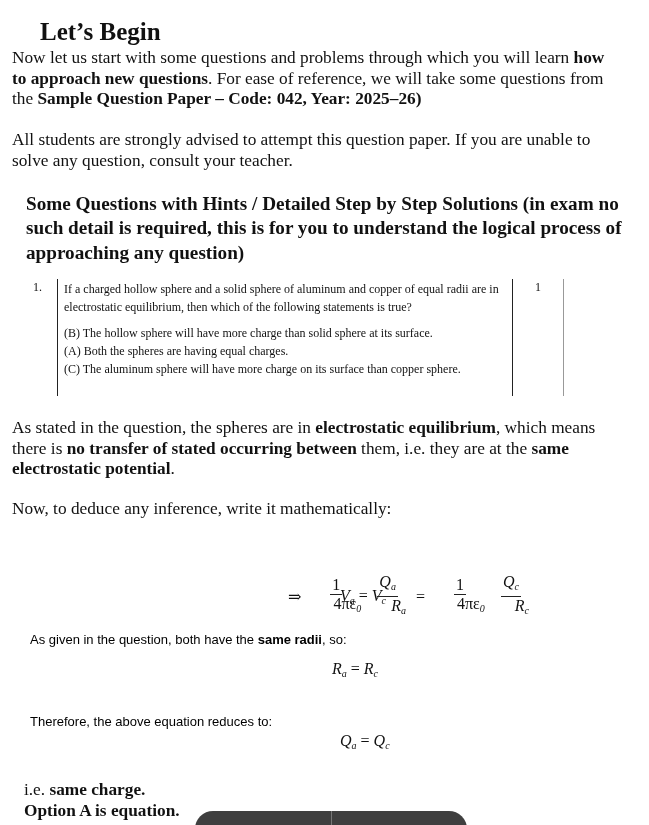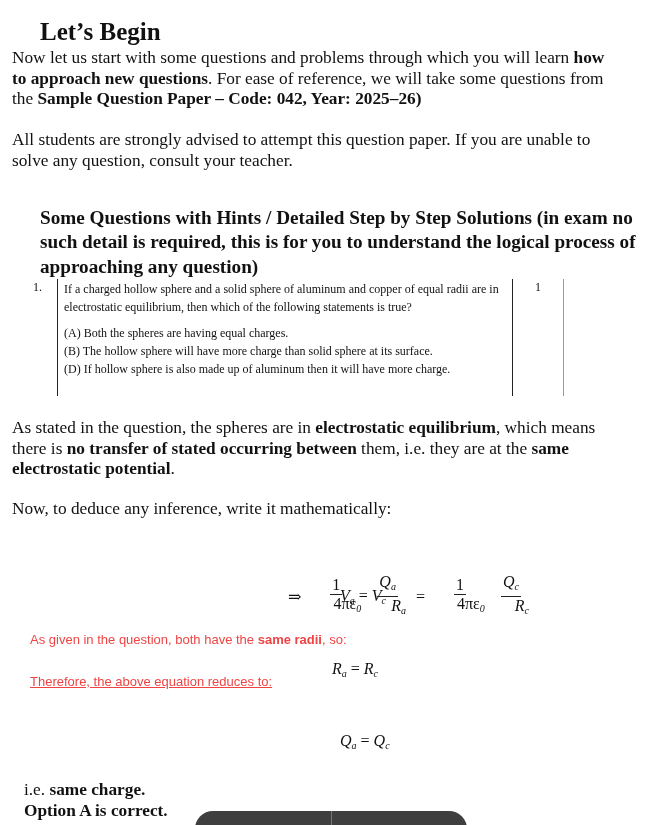--- a/index.html
+++ b/index.html
@@ -2,21 +2,21 @@
 <html><head>
 <meta charset="utf-8">
 <style>
   html, body { margin: 0; padding: 0; background: #ffffff; }
   body { width: 649px; height: 825px; overflow: hidden; position: relative; color: #111; }
   .serif { font-family: "Liberation Serif", "DejaVu Serif", serif; }
   .sans { font-family: "Liberation Sans", "DejaVu Sans", sans-serif; }
   h1.title { position: absolute; left: 24px; top: 2px; margin: 16px; font-size: 25px; font-weight: bold; }
   .para { position: absolute; left: 12px; width: 610px; font-size: 17.3px; line-height: 20.5px; margin: 0; }
   .para b { font-weight: bold; }
-  .subhead { position: absolute; left: 24px; top: 190px; width: 610px; font-size: 19.2px; line-height: 24.3px; font-weight: bold; margin: 16px; }
+  .subhead { position: absolute; left: 24px; top: 190px; width: 610px; font-size: 19.2px; line-height: 24.3px; font-weight: bold; margin: 2px; }
 
   
   .q-num { position: absolute; left: 33px; top: 280px; font-size: 12px; }
   .q-rule-left { position: absolute; left: 57px; top: 279px; width: 1px; height: 117px; background: #222; }
   .q-rule-mid { position: absolute; left: 512px; top: 279px; width: 1px; height: 117px; background: #222; }
   .q-rule-right { position: absolute; left: 563px; top: 279px; width: 1px; height: 117px; background: #999; }
   .q-text { position: absolute; left: 64px; top: 281px; width: 445px; font-size: 12px; line-height: 17.5px; }
   .q-options { position: absolute; left: 64px; top: 324px; width: 445px; font-size: 12px; line-height: 18px; }
   .q-marks { position: absolute; left: 535px; top: 280px; font-size: 12px; }
 
@@ -26,21 +26,21 @@
   .math sub { font-size: 10px; font-style: italic; vertical-align: -3px; }
   .frac { display: inline-flex; flex-direction: column; align-items: center; vertical-align: middle; margin: 0 2px; }
   .frac .num { border-bottom: 1px solid #222; padding: 0 2px; line-height: 18px; }
   .frac .den { padding: 0 2px; line-height: 18px; margin-left: 22px; }
   .eq1 { position: absolute; left: 340px; top: 547px; margin-top: 40px; }
   .eq2 { position: absolute; left: 282px; top: 573px; display: flex; align-items: center; }
   .eq2 .sym { margin: 0 6px; }
   .eq3 { position: absolute; left: 332px; top: 660px; }
   .eq4 { position: absolute; left: 340px; top: 732px; }
 
-  .sans-line { position: absolute; left: 30px; font-size: 13px; color: #ef4444; }
+  .sans-line { position: absolute; left: 30px; font-size: 13px; color: #000000; }
 
   .final1 { position: absolute; left: 24px; top: 780px; font-size: 17.3px; }
   .final2 { position: absolute; left: 24px; top: 801px; font-size: 17.3px; font-weight: bold; }
 
   .toolbar { position: absolute; left: 195px; top: 811px; width: 272px; height: 30px; background: #3f3f3f; border-radius: 18px 18px 0 0; display: flex; }
   .toolbar .seg { flex: 1; height: 100%; }
   .toolbar .divider { width: 1px; background: #777; height: 100%; }
 </style>
 </head>
 <body>
@@ -53,23 +53,23 @@
 
 <p class="para serif" style="top:130px;">All students are strongly advised to attempt this question paper. If you are unable to solve any question, consult your teacher.</p>
 
 <p class="subhead serif">Some Questions with Hints / Detailed Step by Step Solutions (in exam no such detail is required, this is for you to understand the logical process of approaching any question)</p>
 
 <div>
   <span class="q-num serif">1.</span>
   <div class="q-rule-left"></div>
   <div class="q-text serif">If a charged hollow sphere and a solid sphere of aluminum and copper of equal radii are in electrostatic equilibrium, then which of the following statements is true?</div>
   <div class="q-options serif">
+    <div>(B) The hollow sphere will have more charge than solid sphere at its surface.</div>
     <div>(A) Both the spheres are having equal charges.</div>
-    <div>(B) The hollow sphere will have more charge than solid sphere at its surface.</div>
-    <div>(D) If hollow sphere is also made up of aluminum then it will have more charge.</div>
+    <div>(C) The aluminum sphere will have more charge on its surface than copper sphere.</div>
   </div>
   <div class="q-rule-mid"></div>
   <span class="q-marks serif">1</span>
   <div class="q-rule-right"></div>
 </div>
 
 <p class="para serif" style="top:418px;">
   <span>As stated in the question, the spheres are in </span><b>electrostatic equilibrium</b><span>, which means there is </span><b>no transfer of stated occurring between</b><span> them, i.e. they are at the </span><b>same electrostatic potential</b><span>.</span>
 </p>
 
@@ -105,30 +105,30 @@
 <div class="sans-line sans" style="top:632px;">
   <span>As given in the question, both have the </span><b>same radii</b><span>, so:</span>
 </div>
 
 <div class="math eq3">
   <i>R</i><sub>a</sub>
   <span>=</span>
   <i>R</i><sub>c</sub>
 </div>
 
-<div class="sans-line sans" style="top:674px;text-decoration:underline;">Therefore, the above equation reduces to:</div>
+<div class="sans-line sans" style="top:714px;">Therefore, the above equation reduces to:</div>
 
 <div class="math eq4">
   <i>Q</i><sub>a</sub>
   <span>=</span>
   <i>Q</i><sub>c</sub>
 </div>
 
 <div class="final1 serif">
   <span>i.e. </span><b>same charge.</b>
 </div>
-<div class="final2 serif">Option A is correct.</div>
+<div class="final2 serif">Option A is equation.</div>
 
 <div class="toolbar">
   <div class="seg"></div>
   <div class="divider"></div>
   <div class="seg"></div>
 </div>
 
 </body></html>

